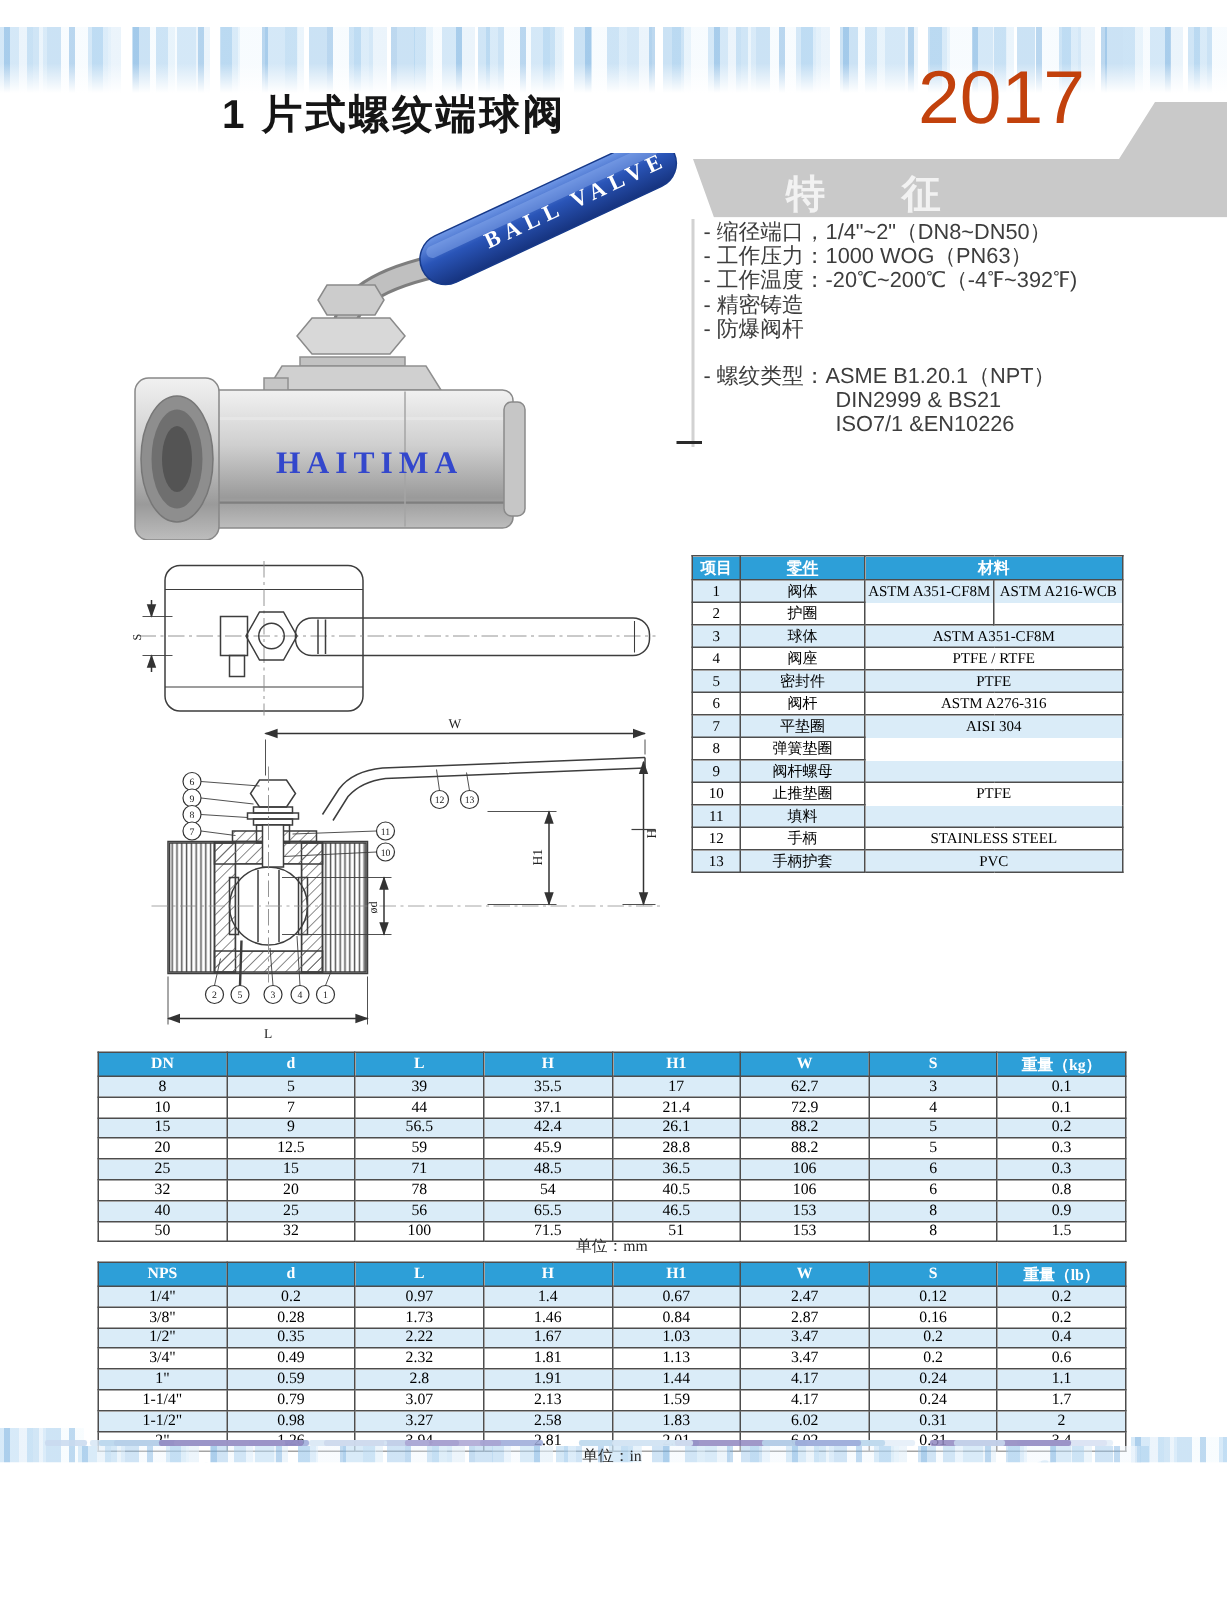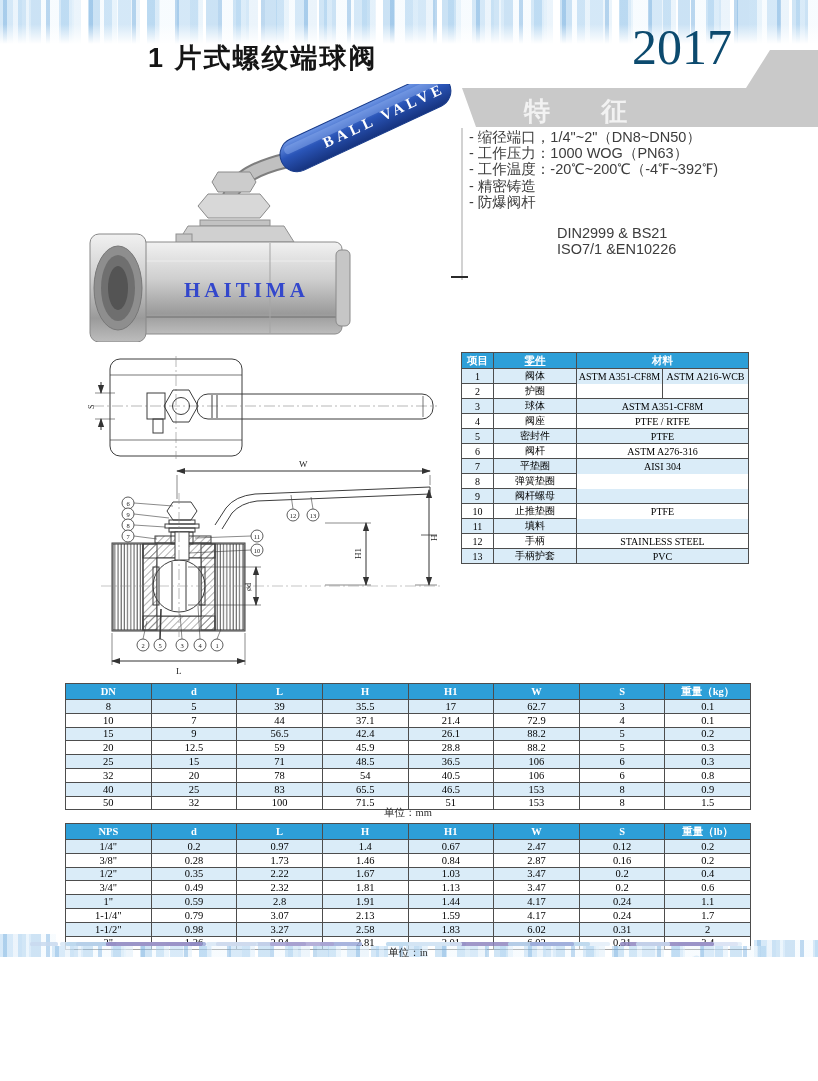--- a/index.html
+++ b/index.html
@@ -1,17 +1,17 @@
 <!DOCTYPE html>
 <html><head>
 <meta charset="utf-8">
 <style>
   html,body{margin:0;padding:0;background:#fff;}
   .page{position:relative;width:818px;height:957px;background:#fff;overflow:hidden;
-        font-family:"Liberation Sans",sans-serif;}
+        font-family:"Liberation Sans",sans-serif;margin-top:18px;}
 
   
   .barcode{
     background-image:
       repeating-linear-gradient(90deg,
         rgba(255,255,255,0) 0 3px,
         rgba(124,178,224,.50) 3px 7px,
         rgba(255,255,255,0) 7px 18px,
         rgba(176,212,240,.60) 18px 26px,
         rgba(224,239,250,.65) 26px 31px,
@@ -23,22 +23,22 @@
         rgba(190,219,242,.8) 29px 41px,
         rgba(244,250,254,.7) 41px 59px);
   }
   .top-band{position:absolute;left:0;top:0;width:818px;height:44px;}
   .top-band::after{content:'';position:absolute;inset:0;
     background:linear-gradient(180deg,rgba(255,255,255,0) 55%,#fff 100%);}
 
   
   .doc-title{position:absolute;left:148px;top:40px;font-size:27px;font-weight:bold;
     letter-spacing:2px;color:#151515;}
-  .year{position:absolute;left:612px;top:18px;width:140px;text-align:center;
-    font-family:Liberation Serif, serif;font-size:50px;color:#0c4a6e;}
+  .year{position:absolute;left:612px;top:18px;width:140px;
+    font-family:Liberation Sans, sans-serif;font-size:50px;color:#c2410c;}
   .feature-banner{position:absolute;left:460px;top:50px;width:358px;height:77px;
     background:#c9c9c9;
     clip-path:polygon(2px 38px,286px 38px,310px 0,358px 0,358px 77px,16px 77px);}
   .feature-banner .label{position:absolute;left:64px;top:44px;font-size:26px;
     letter-spacing:22px;color:#f2f2f2;font-weight:bold;white-space:nowrap;}
 
   
   .features-edge{position:absolute;left:461px;top:128px;width:2px;height:152px;background:#d2d2d2;}
   .features-dash{position:absolute;left:451px;top:276px;width:17px;height:2px;background:#2a2a2a;}
   .features{position:absolute;left:469px;top:129px;width:345px;font-size:14.5px;
@@ -156,20 +156,21 @@
 
   <div class="features-edge"></div>
   <div class="features-dash"></div>
   <div class="features">
     <div class="f-line bullet">缩径端口，1/4"~2"（DN8~DN50）</div>
     <div class="f-line bullet">工作压力：1000 WOG（PN63）</div>
     <div class="f-line bullet">工作温度：-20℃~200℃（-4℉~392℉)</div>
     <div class="f-line bullet">精密铸造</div>
     <div class="f-line bullet">防爆阀杆</div>
     <div class="f-gap"></div>
+    <div class="f-line bullet">螺纹类型：ASME B1.20.1（NPT）</div>
     <div class="f-line f-cont">DIN2999 &amp; BS21</div>
     <div class="f-line f-cont">ISO7/1 &amp;EN10226</div>
   </div>
 
   <div class="drawing-wrap">
     <svg width="365" height="326" viewBox="0 0 365 326">
       <defs>
         <pattern id="hatch" width="5" height="5" patternUnits="userSpaceOnUse" patternTransform="rotate(45)">
           <line x1="0" y1="0" x2="0" y2="5" stroke="#666" stroke-width="1"></line>
         </pattern>
@@ -458,21 +459,21 @@
           <td>78</td>
           <td>54</td>
           <td>40.5</td>
           <td>106</td>
           <td>6</td>
           <td>0.8</td>
         </tr>
         <tr>
           <td>40</td>
           <td>25</td>
-          <td>83</td>
+          <td>56</td>
           <td>65.5</td>
           <td>46.5</td>
           <td>153</td>
           <td>8</td>
           <td>0.9</td>
         </tr>
         <tr>
           <td>50</td>
           <td>32</td>
           <td>100</td>

